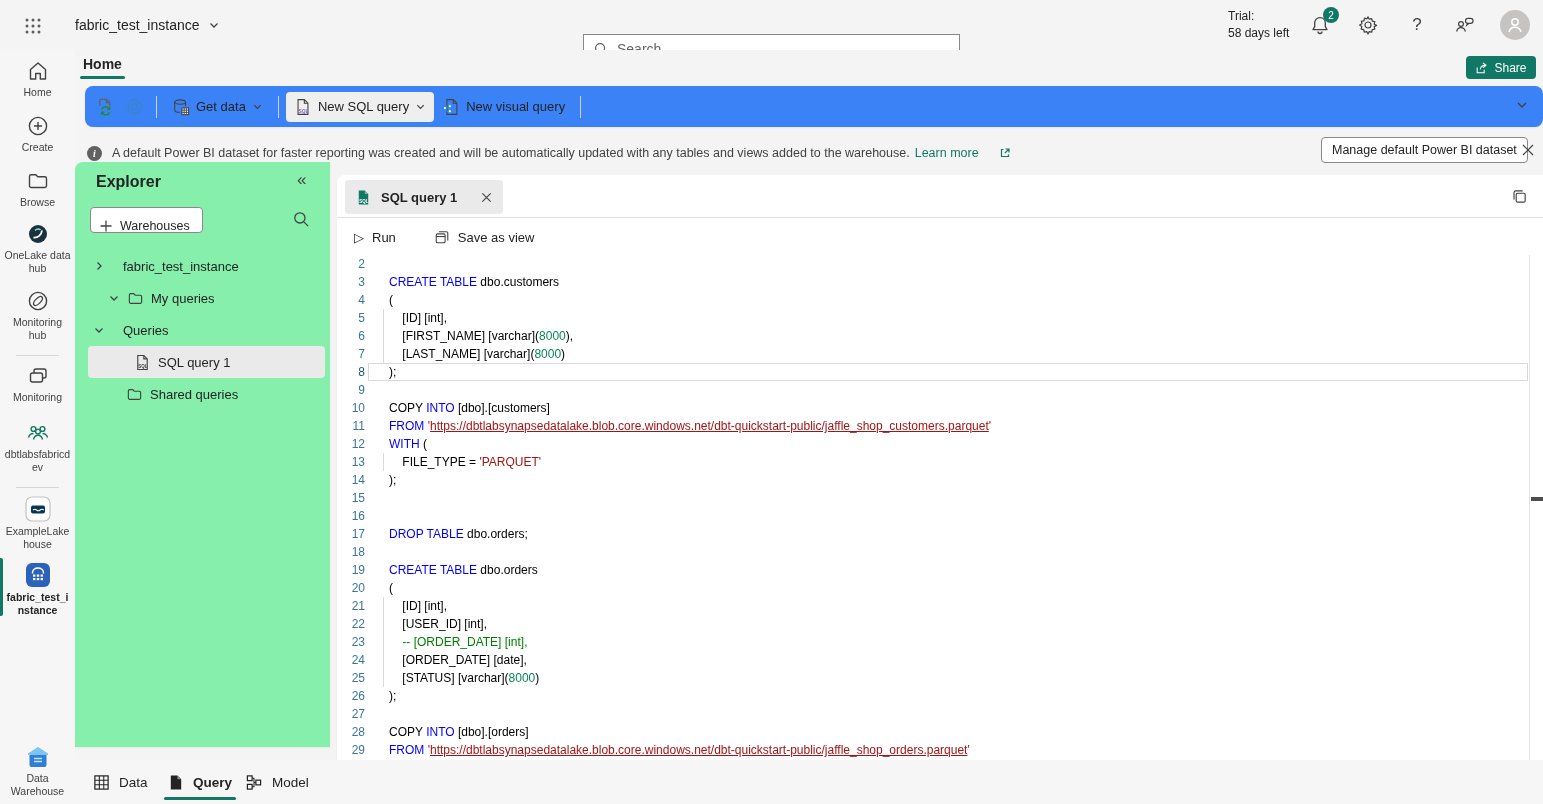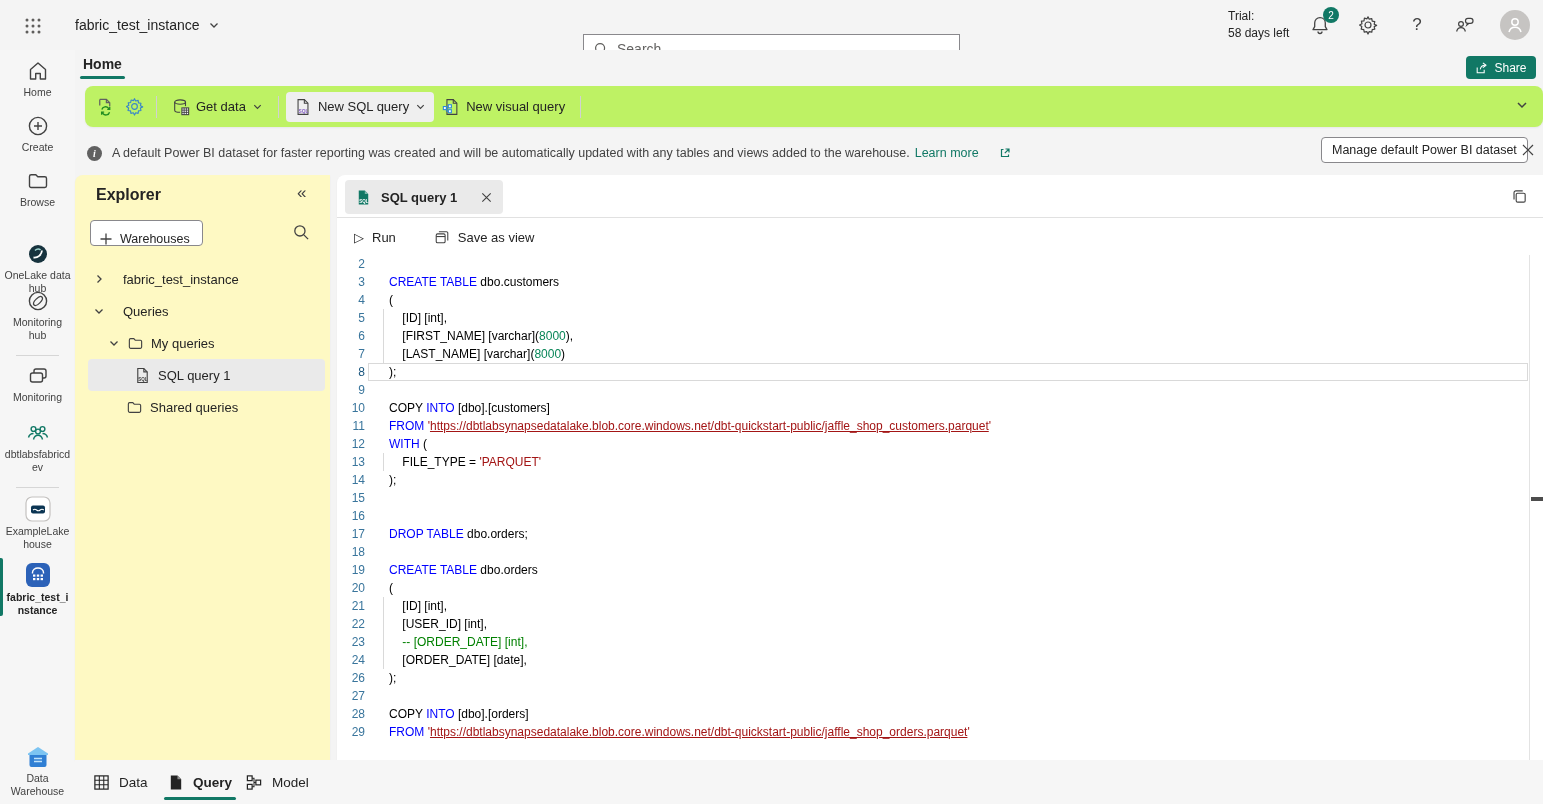--- a/index.html
+++ b/index.html
@@ -22,21 +22,21 @@
   .fb-wrap{left:1452px;}
   .avatar{position:absolute;left:1500px;top:10px;width:30px;height:30px;border-radius:50%;background:#c6c4c2;display:flex;align-items:center;justify-content:center;cursor:pointer;}
 
   
   .menu-row{position:absolute;left:0;top:50px;width:1543px;height:36px;background:#f4f4f4;}
   .home-tab{position:absolute;left:83px;top:6px;font-size:14px;font-weight:bold;color:#242424;cursor:pointer;}
   .home-tab::after{content:"";position:absolute;left:-3px;right:-3px;bottom:-7px;height:3px;background:#117865;border-radius:2px;}
   .share-btn{position:absolute;left:1466px;top:6px;width:70px;height:23px;background:#117865;border-radius:4px;color:#fff;display:flex;align-items:center;justify-content:center;gap:5px;font-size:12px;cursor:pointer;}
 
   
-  .ribbon{position:absolute;left:85px;top:86px;width:1458px;height:41px;background:#bef264;border-radius:8px;display:flex;align-items:center;box-shadow:0 1px 2px rgba(0,0,0,.05);}
+  .ribbon{position:absolute;left:85px;top:86px;width:1458px;height:41px;background:#3b82f6;border-radius:8px;display:flex;align-items:center;box-shadow:0 1px 2px rgba(0,0,0,.05);}
   .rb-icon-btn{width:30px;height:30px;display:flex;align-items:center;justify-content:center;border-radius:4px;cursor:pointer;}
   .rb-sep{width:1px;height:22px;background:#d1d1d1;margin:0 7px;}
   .rb-btn{display:flex;align-items:center;gap:6px;padding:0 8px;height:30px;border-radius:4px;font-size:13px;color:#242424;cursor:pointer;white-space:nowrap;}
   .rb-btn.active{background:#efefef;}
   .ribbon-chevron{position:absolute;right:14px;top:12px;cursor:pointer;}
 
   
   .banner{position:absolute;left:75px;top:133px;width:1468px;height:40px;display:flex;align-items:center;font-size:12.5px;color:#424242;}
   .info-icon{width:15px;height:15px;border-radius:50%;background:#616161;color:#fff;font-size:10px;font-style:italic;font-weight:bold;display:flex;align-items:center;justify-content:center;margin:0 10px 0 12px;flex:none;font-family:"Liberation Serif",serif;}
   .learn-more{color:#117865;margin-left:5px;cursor:pointer;display:flex;align-items:center;gap:20px;}
@@ -46,21 +46,21 @@
   
   .rail{position:absolute;left:0;top:50px;width:75px;height:754px;background:#f6f6f6;}
   .rail-item{position:absolute;left:0;width:75px;display:flex;flex-direction:column;align-items:center;gap:3px;cursor:pointer;}
   .rail-item .lbl{font-size:10.5px;line-height:13px;color:#424242;text-align:center;width:66px;overflow-wrap:anywhere;}
   .rail-item.selected .lbl{font-weight:bold;color:#242424;}
   .rail-divider{position:absolute;left:16px;width:43px;height:1px;background:#d6d6d6;}
   .sel-bar{position:absolute;left:0;top:-4px;width:3px;height:58px;background:#117865;border-radius:0 2px 2px 0;}
   .tile-icon{width:26px;height:26px;border-radius:6px;}
 
   
-  .explorer{position:absolute;left:75px;top:175px;width:255px;height:585px;background:#fef9c3;border-radius:8px 0 0 0;box-shadow:0 1px 2px rgba(0,0,0,.06);}
+  .explorer{position:absolute;left:75px;top:162px;width:255px;height:585px;background:#86efac;border-radius:8px 0 0 0;box-shadow:0 1px 2px rgba(0,0,0,.06);}
   .exp-title{position:absolute;left:21px;top:11px;font-size:16px;font-weight:bold;color:#242424;}
   .exp-collapse{position:absolute;left:222px;top:8px;font-size:17px;color:#424242;cursor:pointer;}
   .wh-btn{position:absolute;left:15px;top:45px;height:26px;padding:12px 12px 0 8px;border:1px solid #89888c;border-radius:4px;display:flex;align-items:center;gap:7px;font-size:12.5px;color:#242424;background:#fff;cursor:pointer;}
   .exp-search{position:absolute;left:218px;top:49px;cursor:pointer;}
   .tree{position:absolute;left:0;top:88px;width:255px;}
   .tree-row{height:32px;display:flex;align-items:center;font-size:13px;color:#242424;cursor:pointer;position:relative;}
   .tree-row.selected{background:#eaeaea;border-radius:4px;margin:0 5px 0 13px;}
   .chev{width:12px;height:12px;flex:none;}
 
   
@@ -272,21 +272,21 @@
           <path d="M12 8v8M8 12h8" stroke="#424242" stroke-width="1.4"></path>
         </svg>
       <span class="lbl">Create</span>
     </div>
     <div class="rail-item" style="top:119px;">
       <svg width="24" height="24" viewBox="0 0 24 24">
           <path d="M3.5 7.5c0-1 .7-1.7 1.7-1.7h4.6l2 2h7c1 0 1.7.7 1.7 1.7v7.3c0 1-.7 1.7-1.7 1.7H5.2c-1 0-1.7-.7-1.7-1.7z" fill="none" stroke="#424242" stroke-width="1.4"></path>
         </svg>
       <span class="lbl">Browse</span>
     </div>
-    <div class="rail-item" style="top:192px;">
+    <div class="rail-item" style="top:172px;">
       <svg width="24" height="24" viewBox="0 0 24 24">
           <circle cx="12" cy="12" r="9" fill="#17333e"></circle>
           <path d="M7.5 15.5c4.5.5 8-2.5 8.5-7" fill="none" stroke="#fff" stroke-width="1.8"></path>
           <path d="M9 8.5c1.5-1.5 4-1.8 5.6-.6" fill="none" stroke="#9fd4cf" stroke-width="1.4"></path>
         </svg>
       <span class="lbl">OneLake data hub</span>
     </div>
     <div class="rail-item" style="top:239px;">
       <svg width="24" height="24" viewBox="0 0 24 24">
           <circle cx="12" cy="12" r="8.6" fill="none" stroke="#424242" stroke-width="1.4"></circle>
@@ -362,34 +362,34 @@
           <path d="M10.2 10.2 L14.2 14.2" stroke="#424242" stroke-width="1.2"></path>
         </svg>
     </div>
     <div class="tree">
       <div class="tree-row" style="padding-left:18px;">
         <svg class="chev" viewBox="0 0 12 12">
             <path d="M4.5 2.5 L8 6 L4.5 9.5" fill="none" stroke="#424242" stroke-width="1.3"></path>
           </svg>
         <span style="margin-left:18px;">fabric_test_instance</span>
       </div>
+      <div class="tree-row" style="padding-left:33px;">
+        <svg class="chev" viewBox="0 0 12 12">
+            <path d="M2.5 4.5 L6 8 L9.5 4.5" fill="none" stroke="#424242" stroke-width="1.3"></path>
+          </svg>
+        <svg width="17" height="17" viewBox="0 0 18 18" style="margin-left:7px;">
+            <path d="M2.5 5.2c0-.8.5-1.3 1.3-1.3h3.4l1.5 1.6h5.5c.8 0 1.3.5 1.3 1.3v6c0 .8-.5 1.3-1.3 1.3H3.8c-.8 0-1.3-.5-1.3-1.3z" fill="none" stroke="#424242" stroke-width="1.2"></path>
+          </svg>
+        <span style="margin-left:7px;">My queries</span>
+      </div>
       <div class="tree-row" style="padding-left:18px;">
         <svg class="chev" viewBox="0 0 12 12">
             <path d="M2.5 4.5 L6 8 L9.5 4.5" fill="none" stroke="#424242" stroke-width="1.3"></path>
           </svg>
         <span style="margin-left:18px;">Queries</span>
-      </div>
-      <div class="tree-row" style="padding-left:33px;">
-        <svg class="chev" viewBox="0 0 12 12">
-            <path d="M2.5 4.5 L6 8 L9.5 4.5" fill="none" stroke="#424242" stroke-width="1.3"></path>
-          </svg>
-        <svg width="17" height="17" viewBox="0 0 18 18" style="margin-left:7px;">
-            <path d="M2.5 5.2c0-.8.5-1.3 1.3-1.3h3.4l1.5 1.6h5.5c.8 0 1.3.5 1.3 1.3v6c0 .8-.5 1.3-1.3 1.3H3.8c-.8 0-1.3-.5-1.3-1.3z" fill="none" stroke="#424242" stroke-width="1.2"></path>
-          </svg>
-        <span style="margin-left:7px;">My queries</span>
       </div>
       <div class="tree-row selected" style="padding-left:46px;">
         <svg width="17" height="17" viewBox="0 0 18 18">
             <path d="M4 1.6h6.4l3.6 3.6v11.2H4z" fill="none" stroke="#424242" stroke-width="1.2"></path>
             <path d="M10.4 1.6v3.6H14" fill="none" stroke="#424242" stroke-width="1.2"></path>
             <text x="4.6" y="15" font-size="4.8" font-weight="bold" fill="#424242" font-family="Liberation Sans,sans-serif">SQL</text>
           </svg>
         <span style="margin-left:7px;">SQL query 1</span>
       </div>
       <div class="tree-row" style="padding-left:51px;">
@@ -454,20 +454,21 @@
         <div class="code-line"><span class="ln">15</span><span class="lt"></span></div>
         <div class="code-line"><span class="ln">16</span><span class="lt"></span></div>
         <div class="code-line"><span class="ln">17</span><span class="lt"><span class="tk-kw">DROP TABLE</span><span class="tk-pl"> dbo.orders;</span></span></div>
         <div class="code-line"><span class="ln">18</span><span class="lt"></span></div>
         <div class="code-line"><span class="ln">19</span><span class="lt"><span class="tk-kw">CREATE TABLE</span><span class="tk-pl"> dbo.orders</span></span></div>
         <div class="code-line"><span class="ln">20</span><span class="lt"><span class="tk-pl">(</span></span></div>
         <div class="code-line"><span class="ig"></span><span class="ln">21</span><span class="lt"><span class="tk-pl">    [ID] [int],</span></span></div>
         <div class="code-line"><span class="ig"></span><span class="ln">22</span><span class="lt"><span class="tk-pl">    [USER_ID] [int],</span></span></div>
         <div class="code-line"><span class="ig"></span><span class="ln">23</span><span class="lt"><span class="tk-com">    -- [ORDER_DATE] [int],</span></span></div>
         <div class="code-line"><span class="ig"></span><span class="ln">24</span><span class="lt"><span class="tk-pl">    [ORDER_DATE] [date],</span></span></div>
+        <div class="code-line"><span class="ig"></span><span class="ln">25</span><span class="lt"><span class="tk-pl">    [STATUS] [varchar](</span><span class="tk-num">8000</span><span class="tk-pl">)</span></span></div>
         <div class="code-line"><span class="ln">26</span><span class="lt"><span class="tk-pl">);</span></span></div>
         <div class="code-line"><span class="ln">27</span><span class="lt"></span></div>
         <div class="code-line"><span class="ln">28</span><span class="lt"><span class="tk-pl">COPY </span><span class="tk-kw">INTO</span><span class="tk-pl"> [dbo].[orders]</span></span></div>
         <div class="code-line"><span class="ln">29</span><span class="lt"><span class="tk-kw">FROM </span><span class="tk-str">'</span><span class="tk-url">https://dbtlabsynapsedatalake.blob.core.windows.net/dbt-quickstart-public/jaffle_shop_orders.parquet</span><span class="tk-str">'</span></span></div>
       </div>
     <div class="overview-ruler">
       <div class="ruler-mark"></div>
     </div>
   </div>
 

